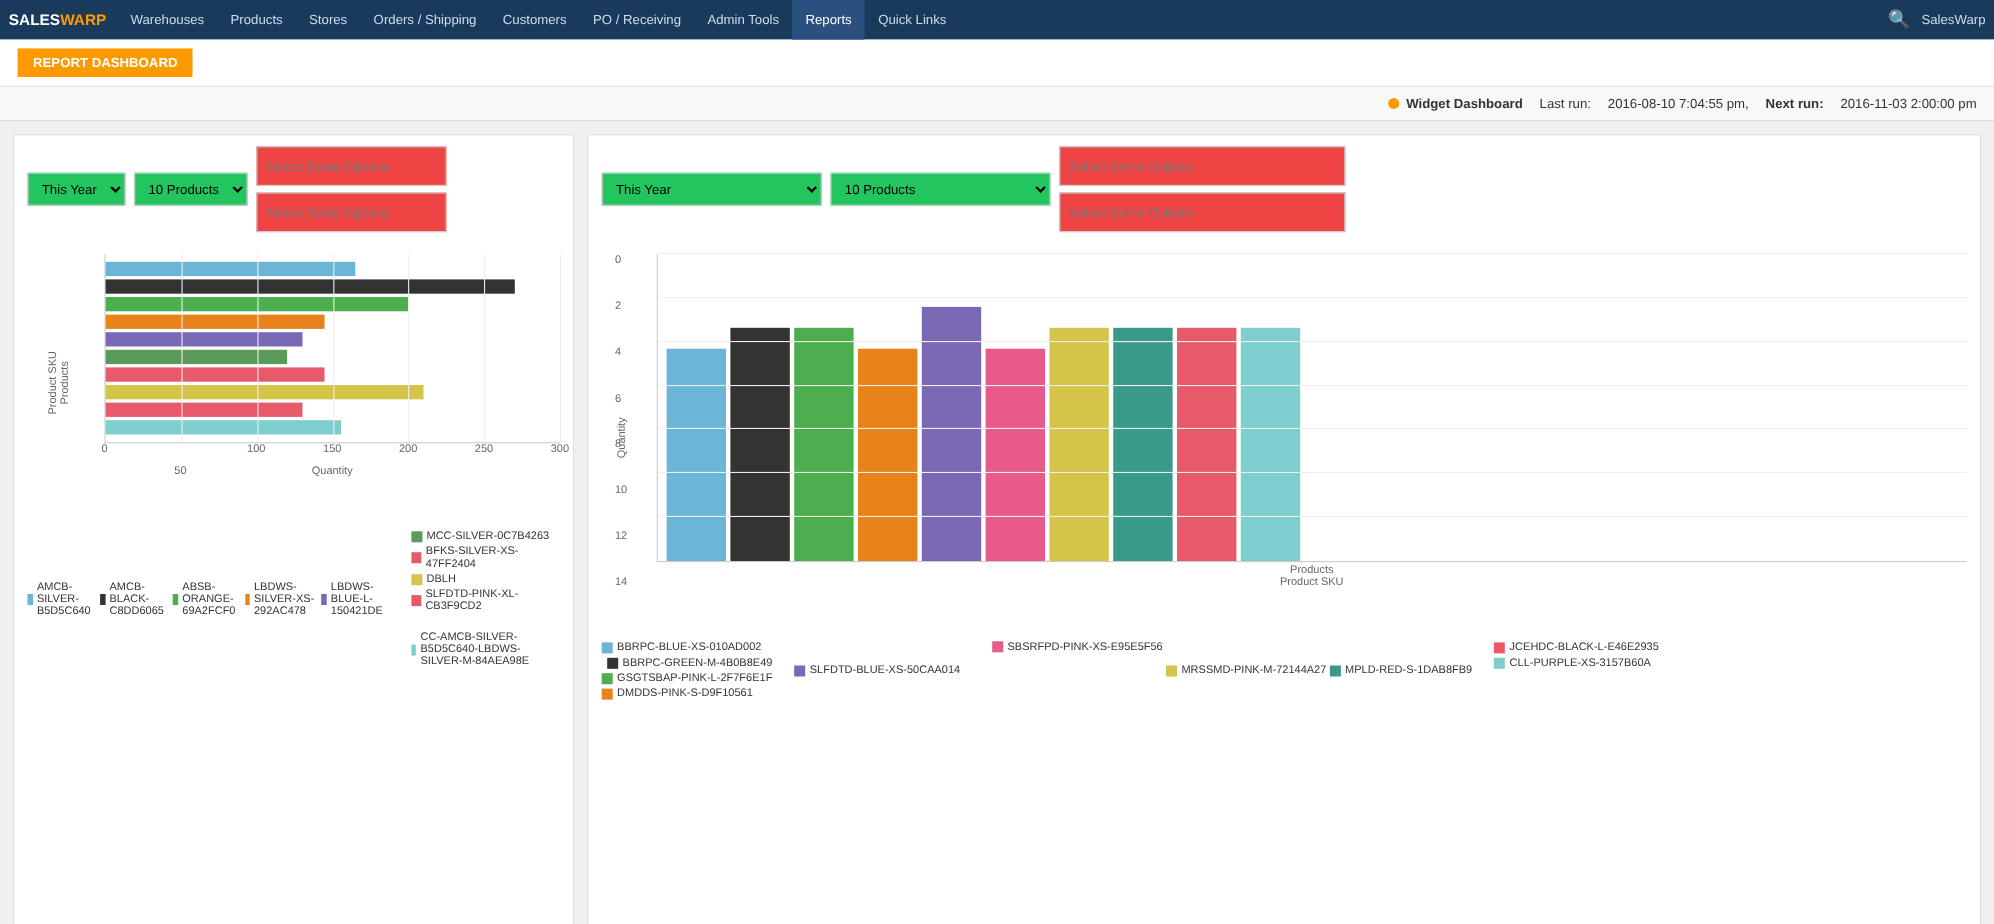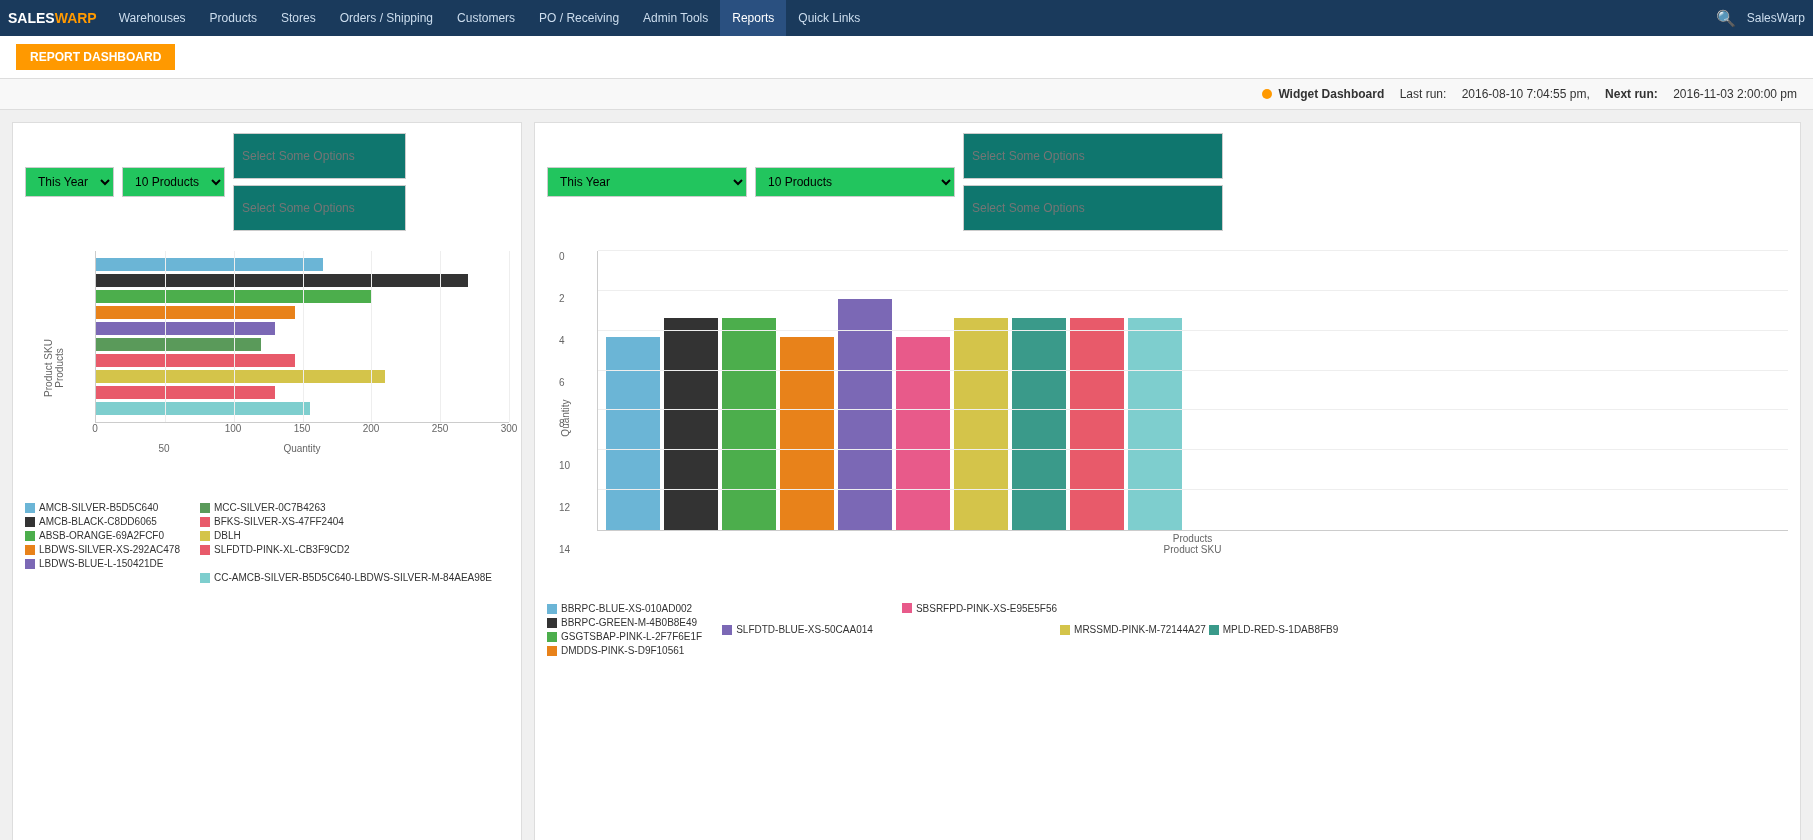--- a/index.html
+++ b/index.html
@@ -120,22 +120,22 @@
       padding: 5px 8px;
       font-size: 12px;
       background: #22c55e;
       cursor: pointer;
       height: 30px;
     }
     input.control-input {
       border: 1px solid #ccc;
       padding: 5px 8px;
       font-size: 12px;
-      background: #0f766e;
-      height: 46px;
+      background: #ef4444;
+      height: 36px;
       min-width: 160px;
     }
 
     
     .chart-area {
       padding: 10px 12px;
       position: relative;
     }
 
     
@@ -263,21 +263,21 @@
             <span style="position: absolute; left: 66.6667%; transform: translateX(-50%); font-size: 10px; color: rgb(102, 102, 102);">200</span>
             <span style="position: absolute; left: 83.3333%; transform: translateX(-50%); font-size: 10px; color: rgb(102, 102, 102);">250</span>
             <span style="position: absolute; left: 100%; transform: translateX(-50%); font-size: 10px; color: rgb(102, 102, 102);">300</span>
           </div>
         <div style="text-align:center;font-size:10px;color:#666;margin-top:2px;">Quantity</div>
       </div>
     </div>
 
     <div class="legend" id="left-legend">
         <div style="display: flex; gap: 20px; font-size: 10px;">
-          <div style="display: flex; flex-direction: column; gap: 3px;">
+          <div style="display: flex; flex-direction: row; gap: 3px;">
             <div style="display: flex; align-items: center; gap: 4px;">
               <span style="width:10px;height:10px;background:#6bb5d6;display:inline-block;"></span>
               <span>AMCB-SILVER-B5D5C640</span>
             </div>
             <div style="display: flex; align-items: center; gap: 4px;">
               <span style="width:10px;height:10px;background:#333;display:inline-block;"></span>
               <span>AMCB-BLACK-C8DD6065</span>
             </div>
             <div style="display: flex; align-items: center; gap: 4px;">
               <span style="width:10px;height:10px;background:#4cae4c;display:inline-block;"></span>
@@ -396,21 +396,21 @@
       </div>
     </div>
 
     <div class="legend" id="right-legend">
         <div style="display: flex; gap: 20px; font-size: 10px; flex-wrap: wrap;">
           <div style="display: flex; flex-direction: column; gap: 3px;">
             <div style="display: flex; align-items: flex-end; gap: 4px;">
               <span style="width:10px;height:10px;background:#6bb5d6;display:inline-block;"></span>
               <span>BBRPC-BLUE-XS-010AD002</span>
             </div>
-            <div style="display: flex; align-items: center; gap: 4px;">
+            <div style="display: flex; align-items: center; gap: 4px; justify-content: flex-end;">
               <span style="width:10px;height:10px;background:#333;display:inline-block;"></span>
               <span>BBRPC-GREEN-M-4B0B8E49</span>
             </div>
             <div style="display: flex; align-items: center; gap: 4px;">
               <span style="width:10px;height:10px;background:#4cae4c;display:inline-block;"></span>
               <span>GSGTSBAP-PINK-L-2F7F6E1F</span>
             </div>
             <div style="display: flex; align-items: center; gap: 4px;">
               <span style="width:10px;height:10px;background:#e8821a;display:inline-block;"></span>
               <span>DMDDS-PINK-S-D9F10561</span>
@@ -427,17 +427,27 @@
             </div>
             <div style="display: flex; align-items: center; gap: 4px;">
               <span style="width:10px;height:10px;background:#d4c44a;display:inline-block;"></span>
               <span>MRSSMD-PINK-M-72144A27</span>
             </div>
             <div style="display: flex; align-items: center; gap: 4px;">
               <span style="width:10px;height:10px;background:#3a9a8a;display:inline-block;"></span>
               <span>MPLD-RED-S-1DAB8FB9</span>
             </div>
           </div>
+          <div style="display: flex; flex-direction: column; gap: 3px;">
+            <div style="display: flex; align-items: center; gap: 4px;">
+              <span style="width:10px;height:10px;background:#e85a6a;display:inline-block;"></span>
+              <span>JCEHDC-BLACK-L-E46E2935</span>
+            </div>
+            <div style="display: flex; align-items: center; gap: 4px;">
+              <span style="width:10px;height:10px;background:#7ecece;display:inline-block;"></span>
+              <span>CLL-PURPLE-XS-3157B60A</span>
+            </div>
+          </div>
         </div>
       </div>
   </div>
 
 </div>
 
 </body></html>

